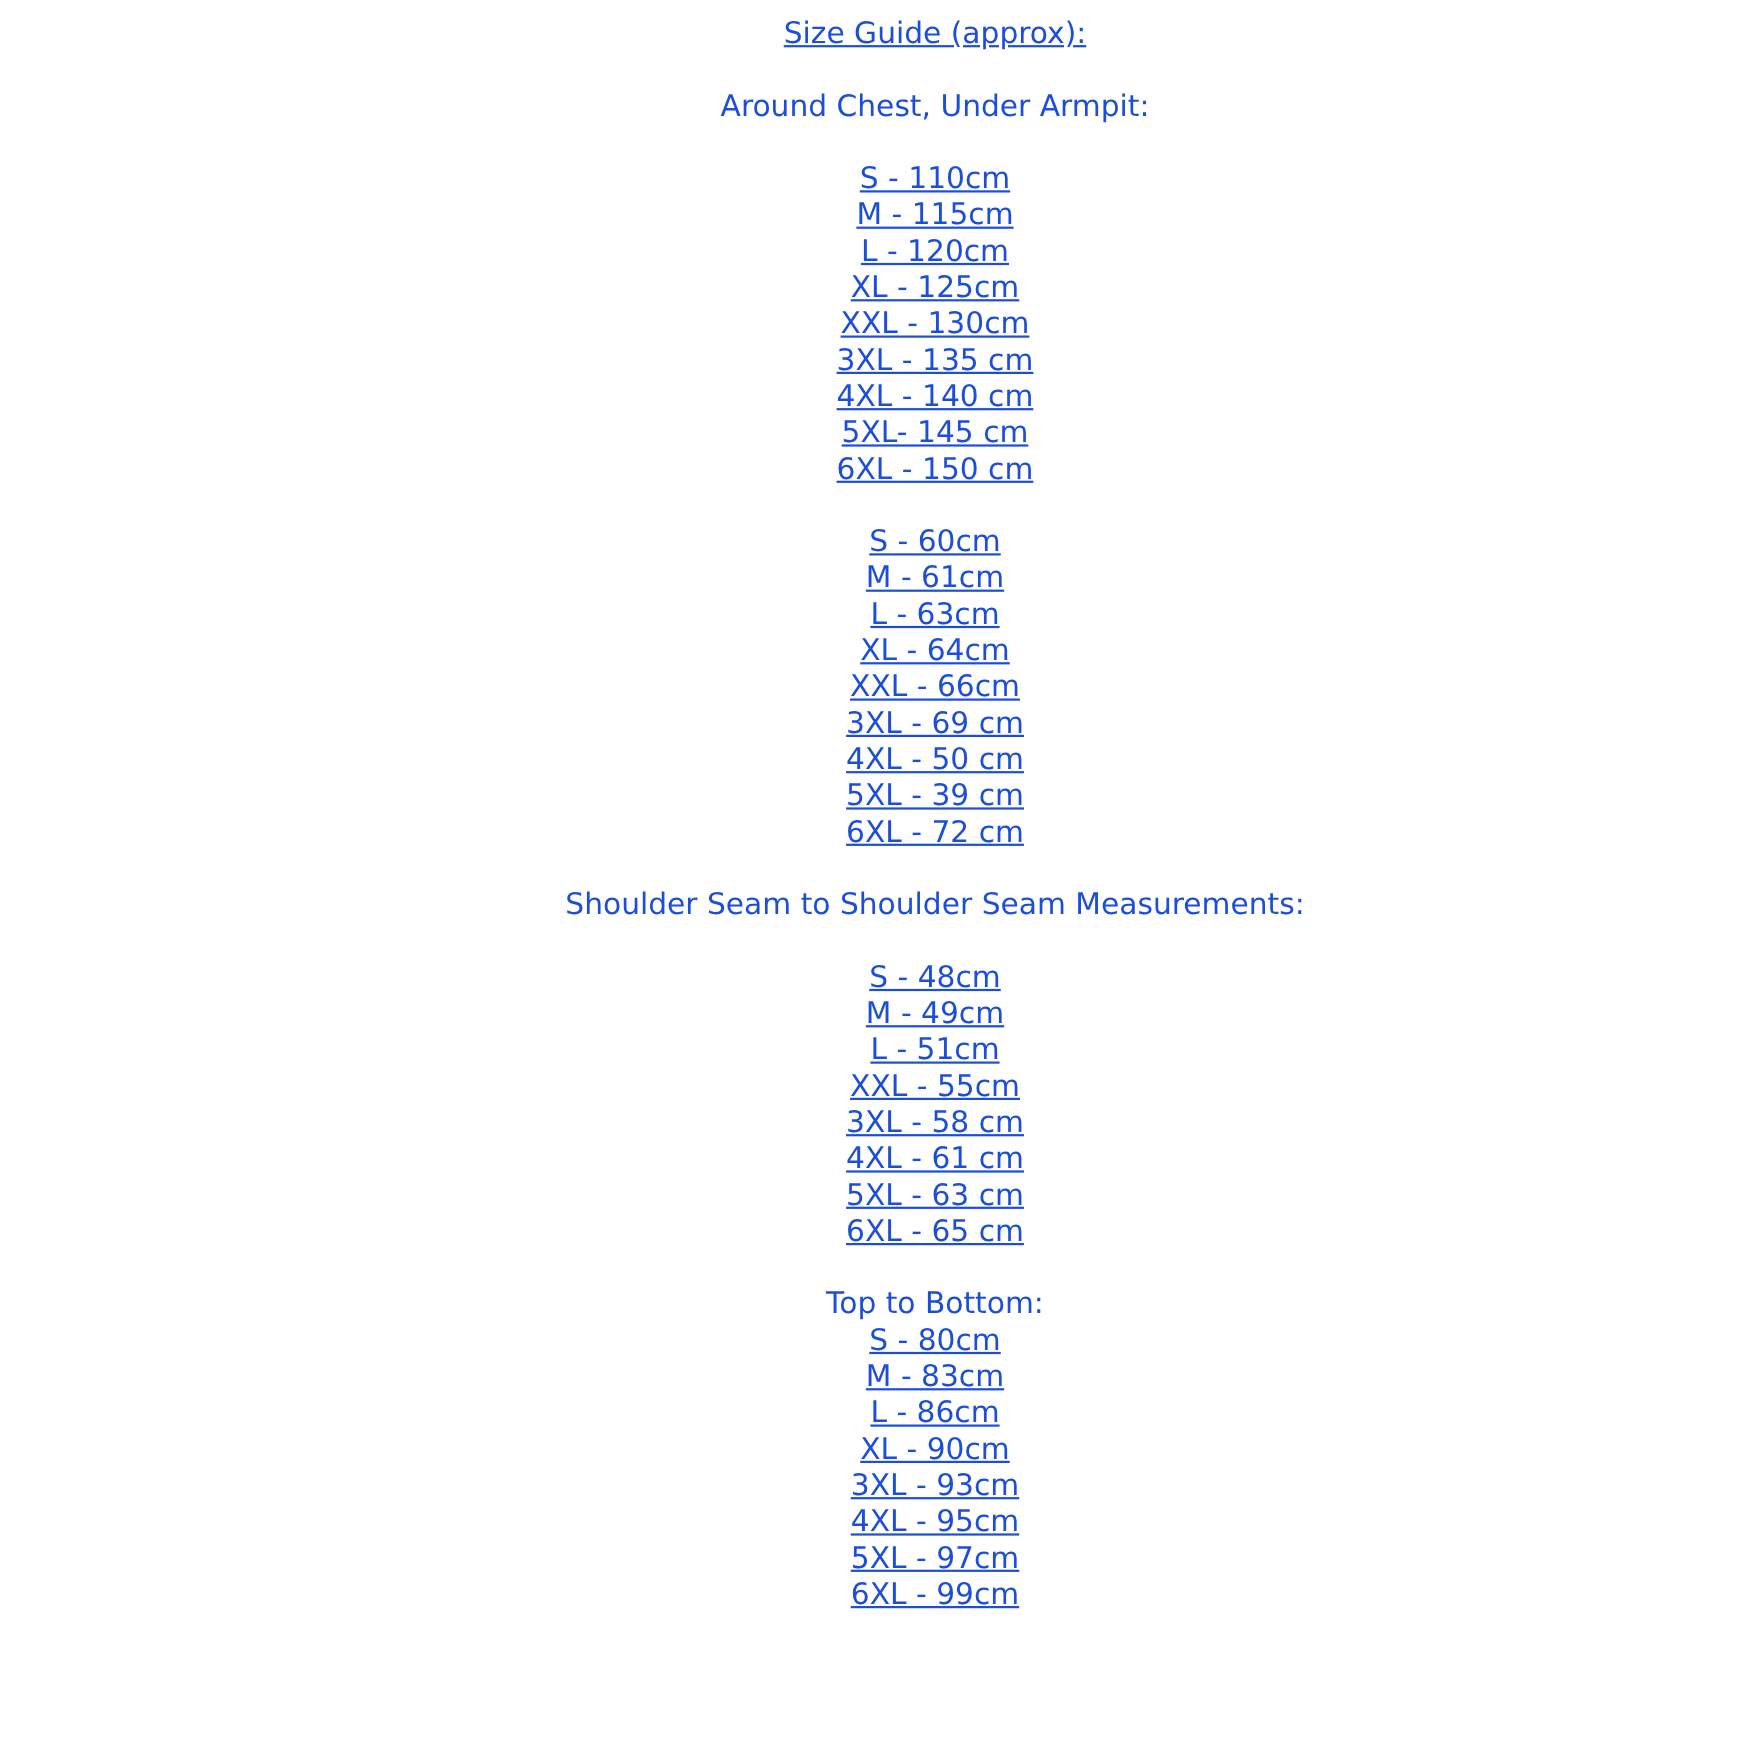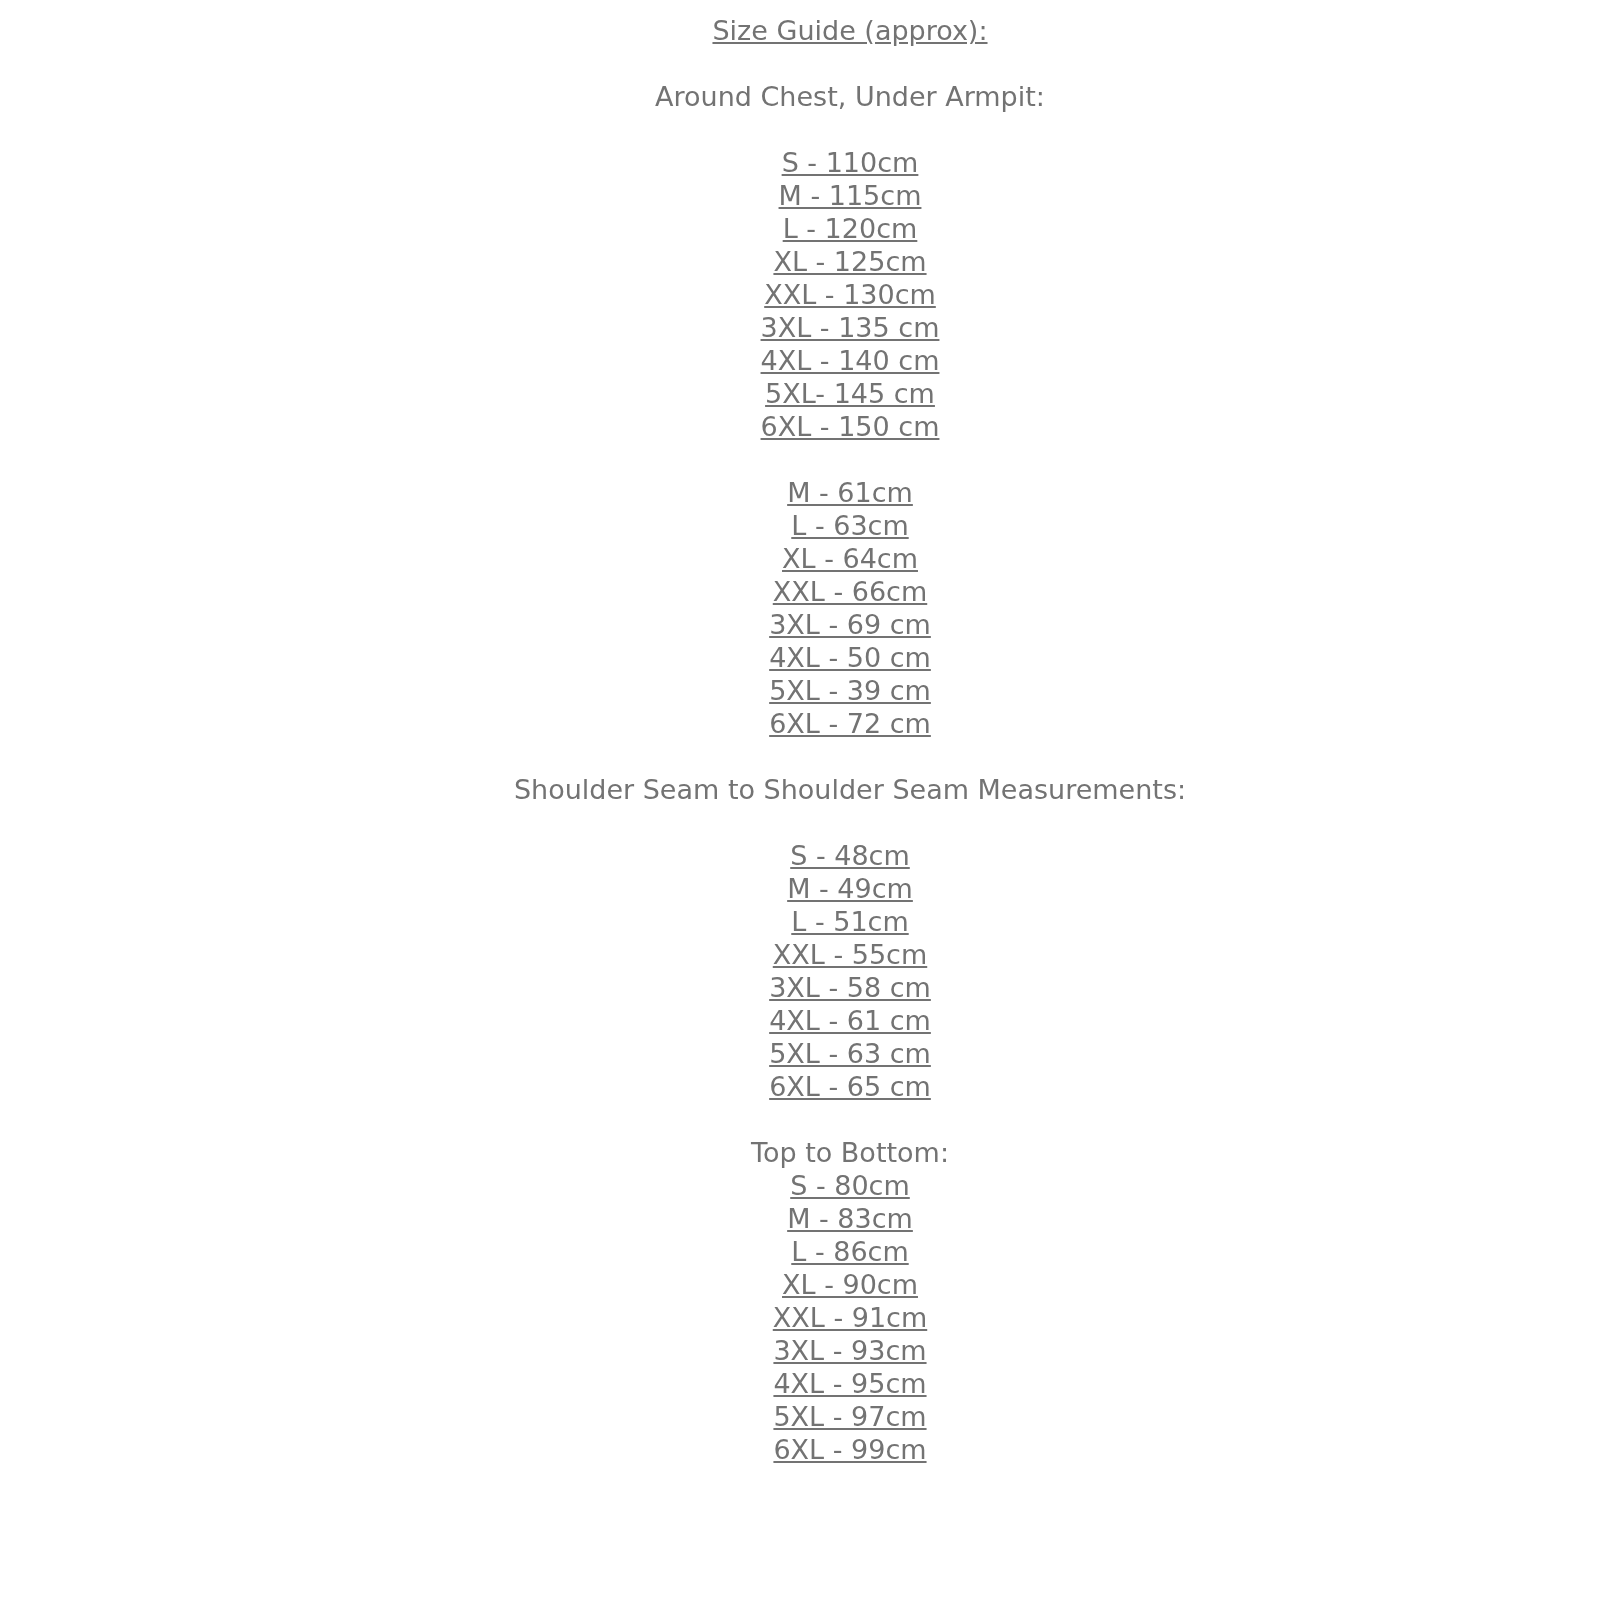--- a/index.html
+++ b/index.html
@@ -13,21 +13,21 @@
     overflow: hidden;
   }
   .page {
     box-sizing: border-box;
     width: 1600px;
     padding: 14px 0 0 100px; 
     text-align: center;
     font-family: "DejaVu Sans", "Liberation Sans", sans-serif;
     font-size: 27px;
     line-height: 33px;
-    color: #737373;
+    color: #1d4ed8;
   }
   .doc-title {
     margin: 0 0 33px 0;
     font-size: 27px;
     font-weight: normal;
     text-decoration: underline;
   }
   .size-section { margin: 16px; }
   .size-section + .size-section { margin-top: 33px; } 
   .section-heading { margin: 0; }
@@ -48,20 +48,21 @@
     <div class="size-line">L - 120cm</div>
     <div class="size-line">XL - 125cm</div>
     <div class="size-line">XXL - 130cm</div>
     <div class="size-line">3XL - 135 cm</div>
     <div class="size-line">4XL - 140 cm</div>
     <div class="size-line">5XL- 145 cm</div>
     <div class="size-line">6XL - 150 cm</div>
   </section>
 
   <section class="size-section">
+    <div class="size-line">S - 60cm</div>
     <div class="size-line">M - 61cm</div>
     <div class="size-line">L - 63cm</div>
     <div class="size-line">XL - 64cm</div>
     <div class="size-line">XXL - 66cm</div>
     <div class="size-line">3XL - 69 cm</div>
     <div class="size-line">4XL - 50 cm</div>
     <div class="size-line">5XL - 39 cm</div>
     <div class="size-line">6XL - 72 cm</div>
   </section>
 
@@ -76,20 +77,19 @@
     <div class="size-line">5XL - 63 cm</div>
     <div class="size-line">6XL - 65 cm</div>
   </section>
 
   <section class="size-section">
     <div class="section-heading">Top to Bottom:</div>
     <div class="size-line">S - 80cm</div>
     <div class="size-line">M - 83cm</div>
     <div class="size-line">L - 86cm</div>
     <div class="size-line">XL - 90cm</div>
-    <div class="size-line">XXL - 91cm</div>
     <div class="size-line">3XL - 93cm</div>
     <div class="size-line">4XL - 95cm</div>
     <div class="size-line">5XL - 97cm</div>
     <div class="size-line">6XL - 99cm</div>
   </section>
 
 </div>
 
 </body></html>

